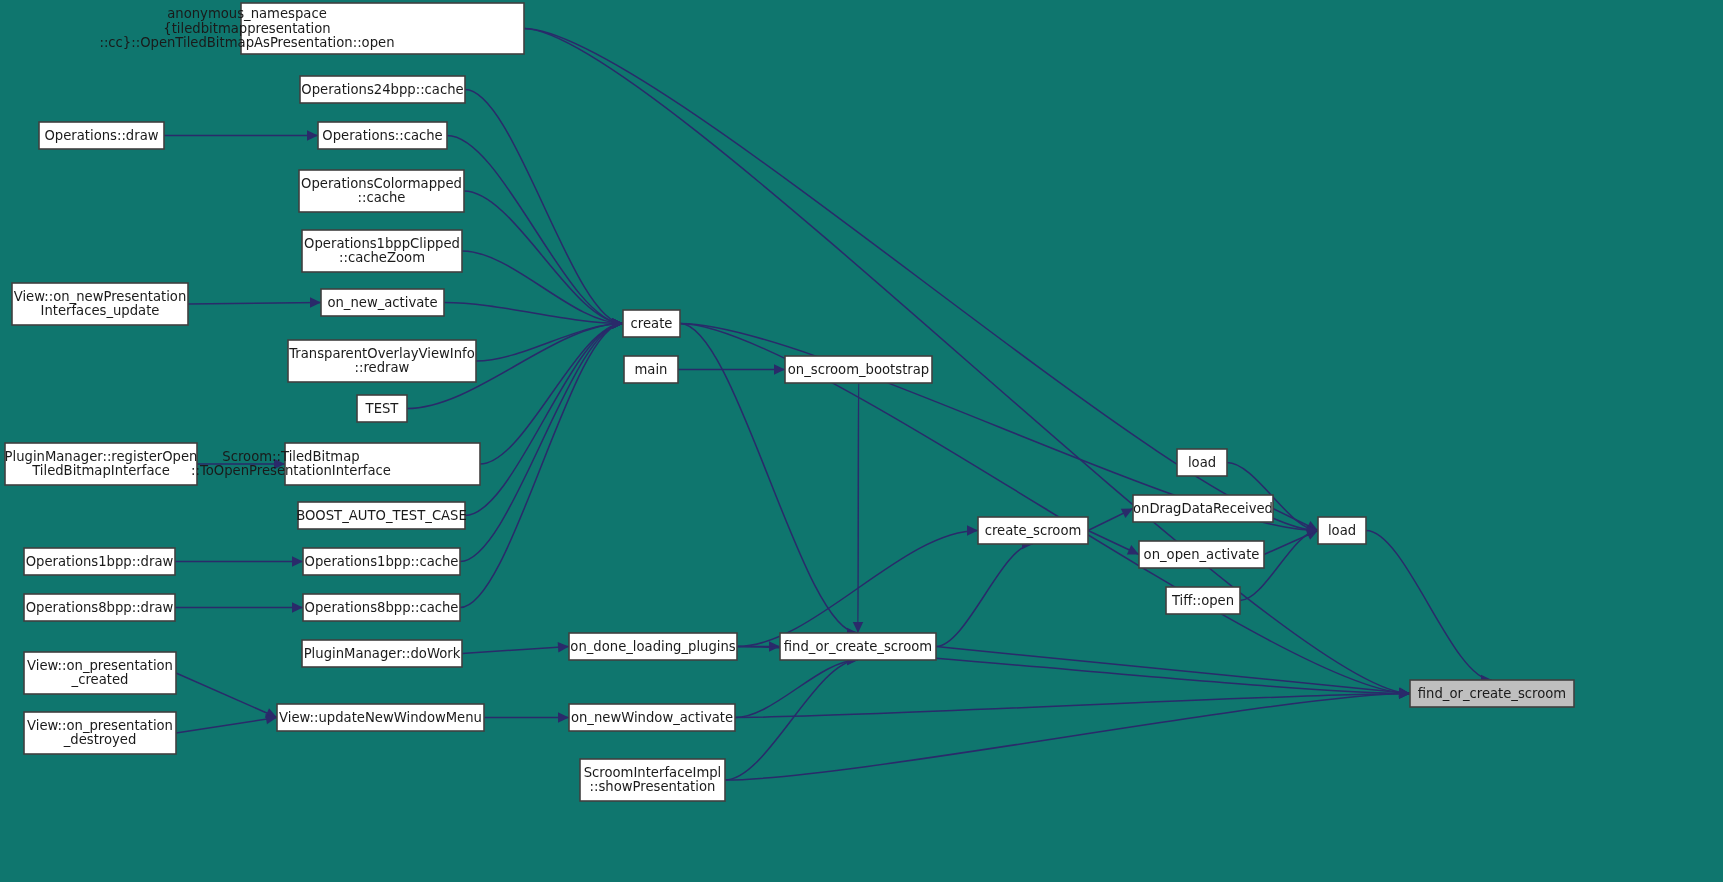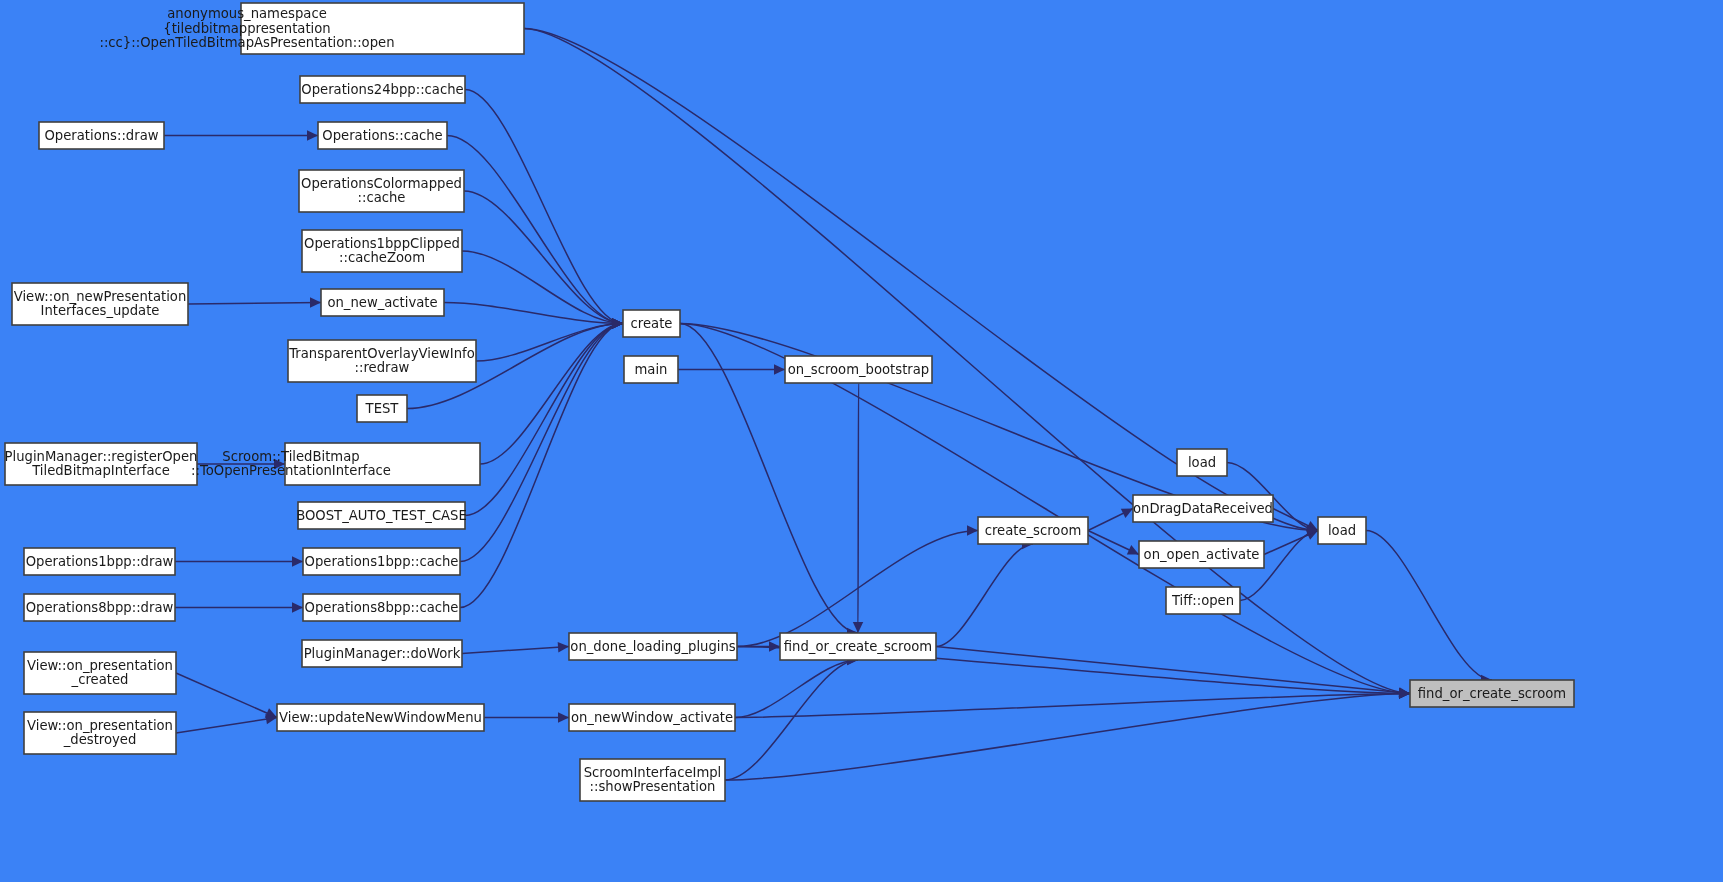--- a/index.html
+++ b/index.html
@@ -4,21 +4,21 @@
 <style>
   html, body {
     margin: 0;
     padding: 0;
     background: #ffffff;
   }
   #canvas-wrap {
     position: relative;
     width: 1723px;
     height: 882px;
-    background: #3b82f6;
+    background: #0f766e;
     overflow: hidden;
     font-family: "DejaVu Sans", "Liberation Sans", sans-serif;
   }
   svg.graph {
     position: absolute;
     top: 0;
     left: 0;
     width: 1723px;
     height: 882px;
     display: block;

